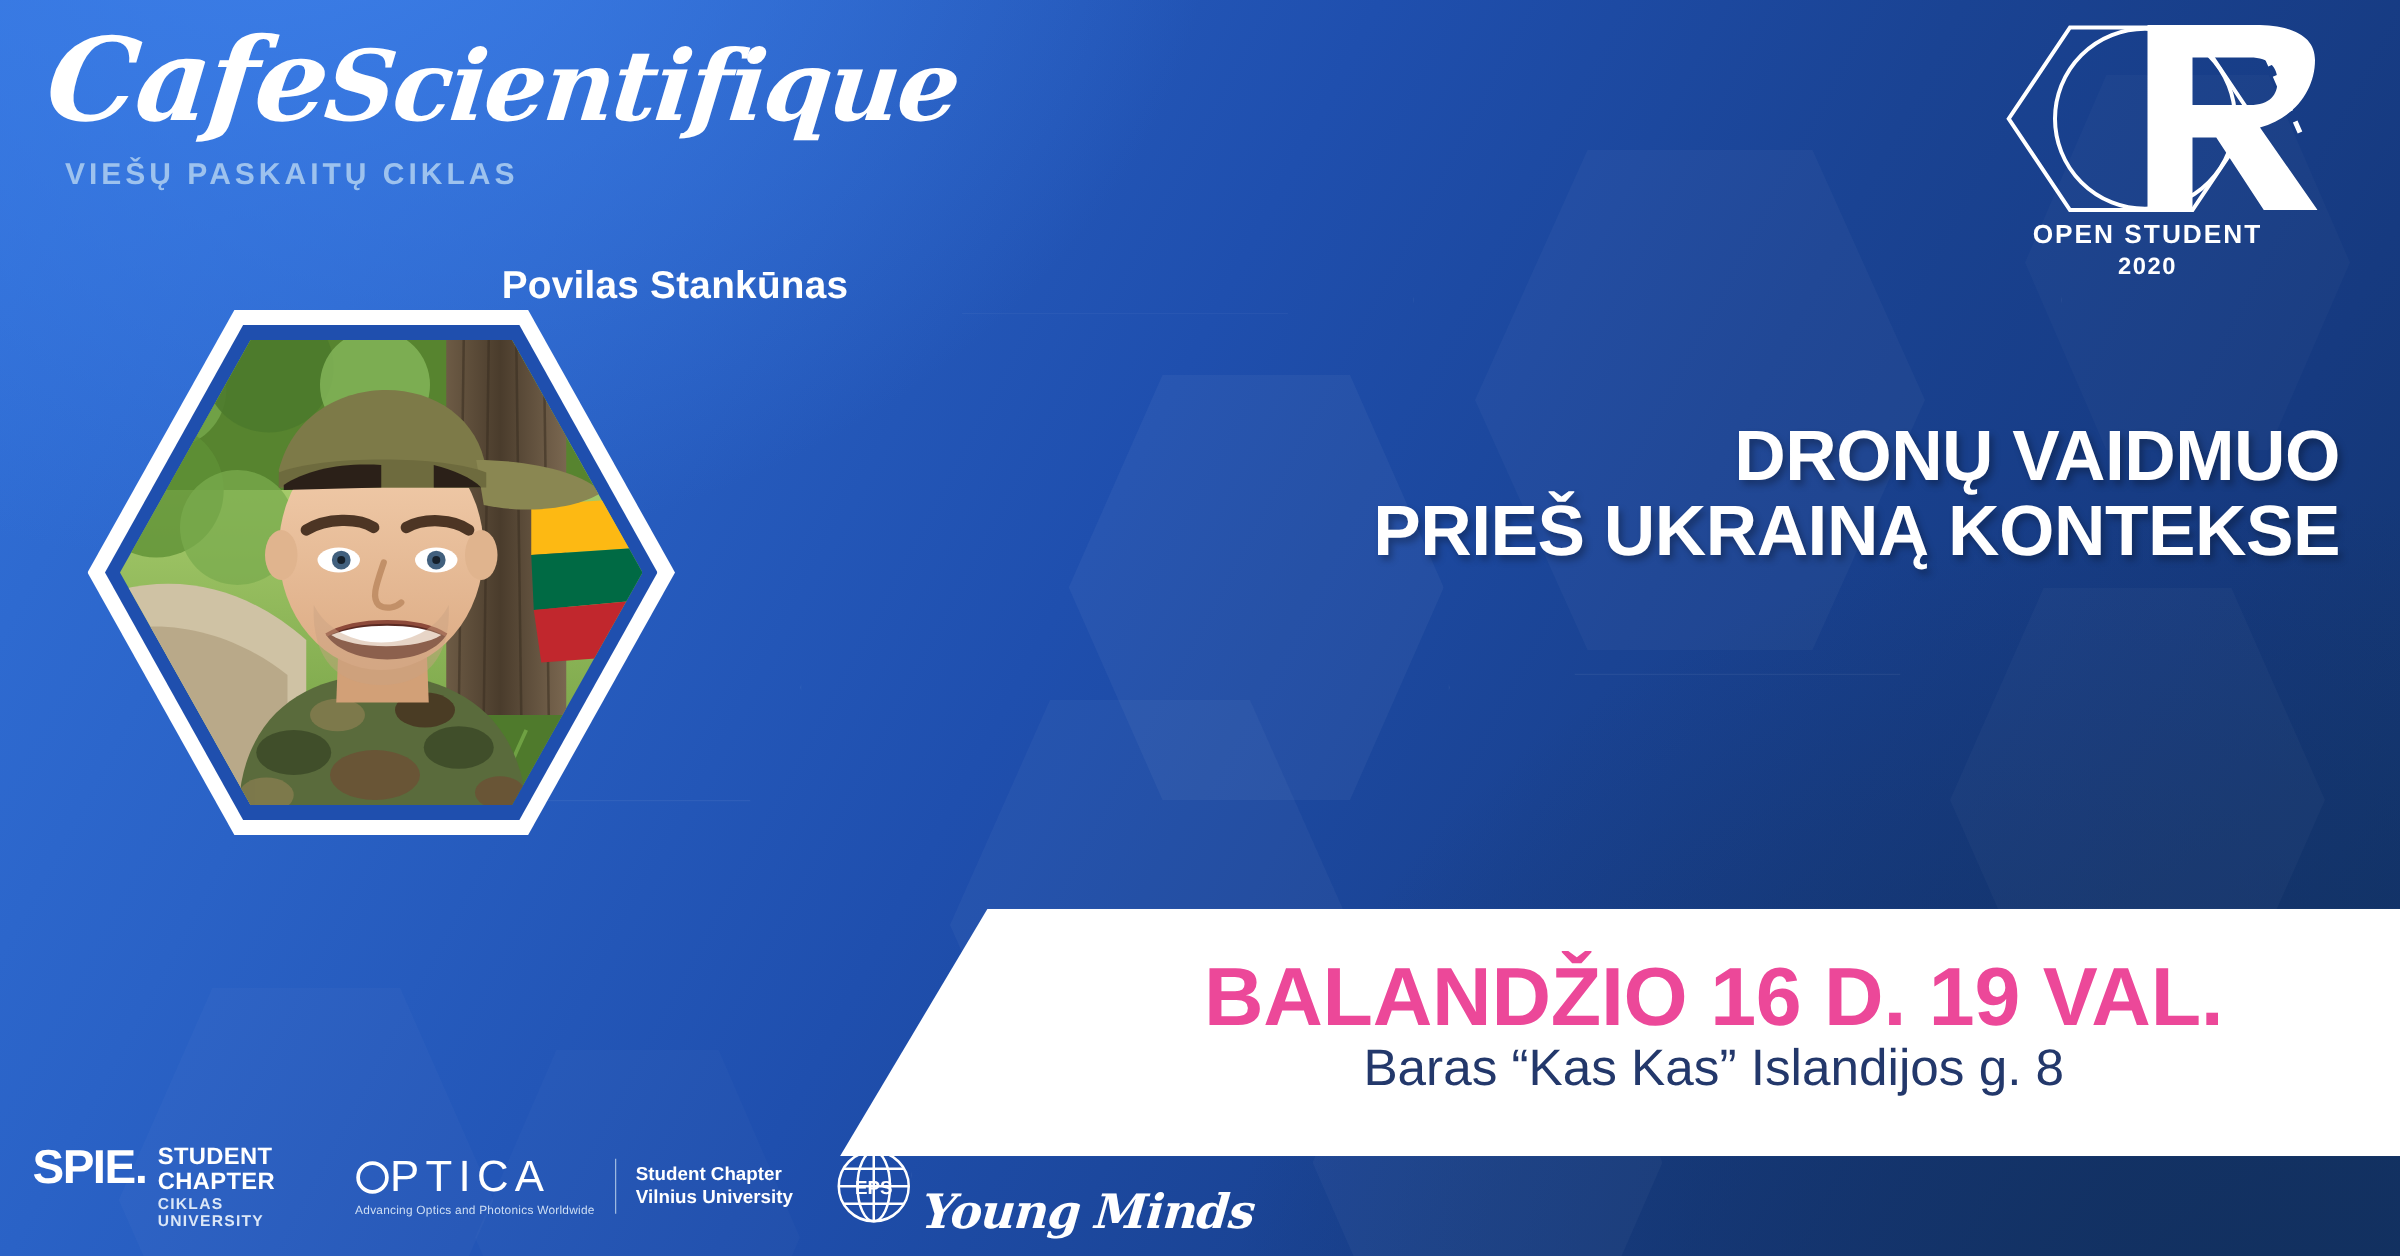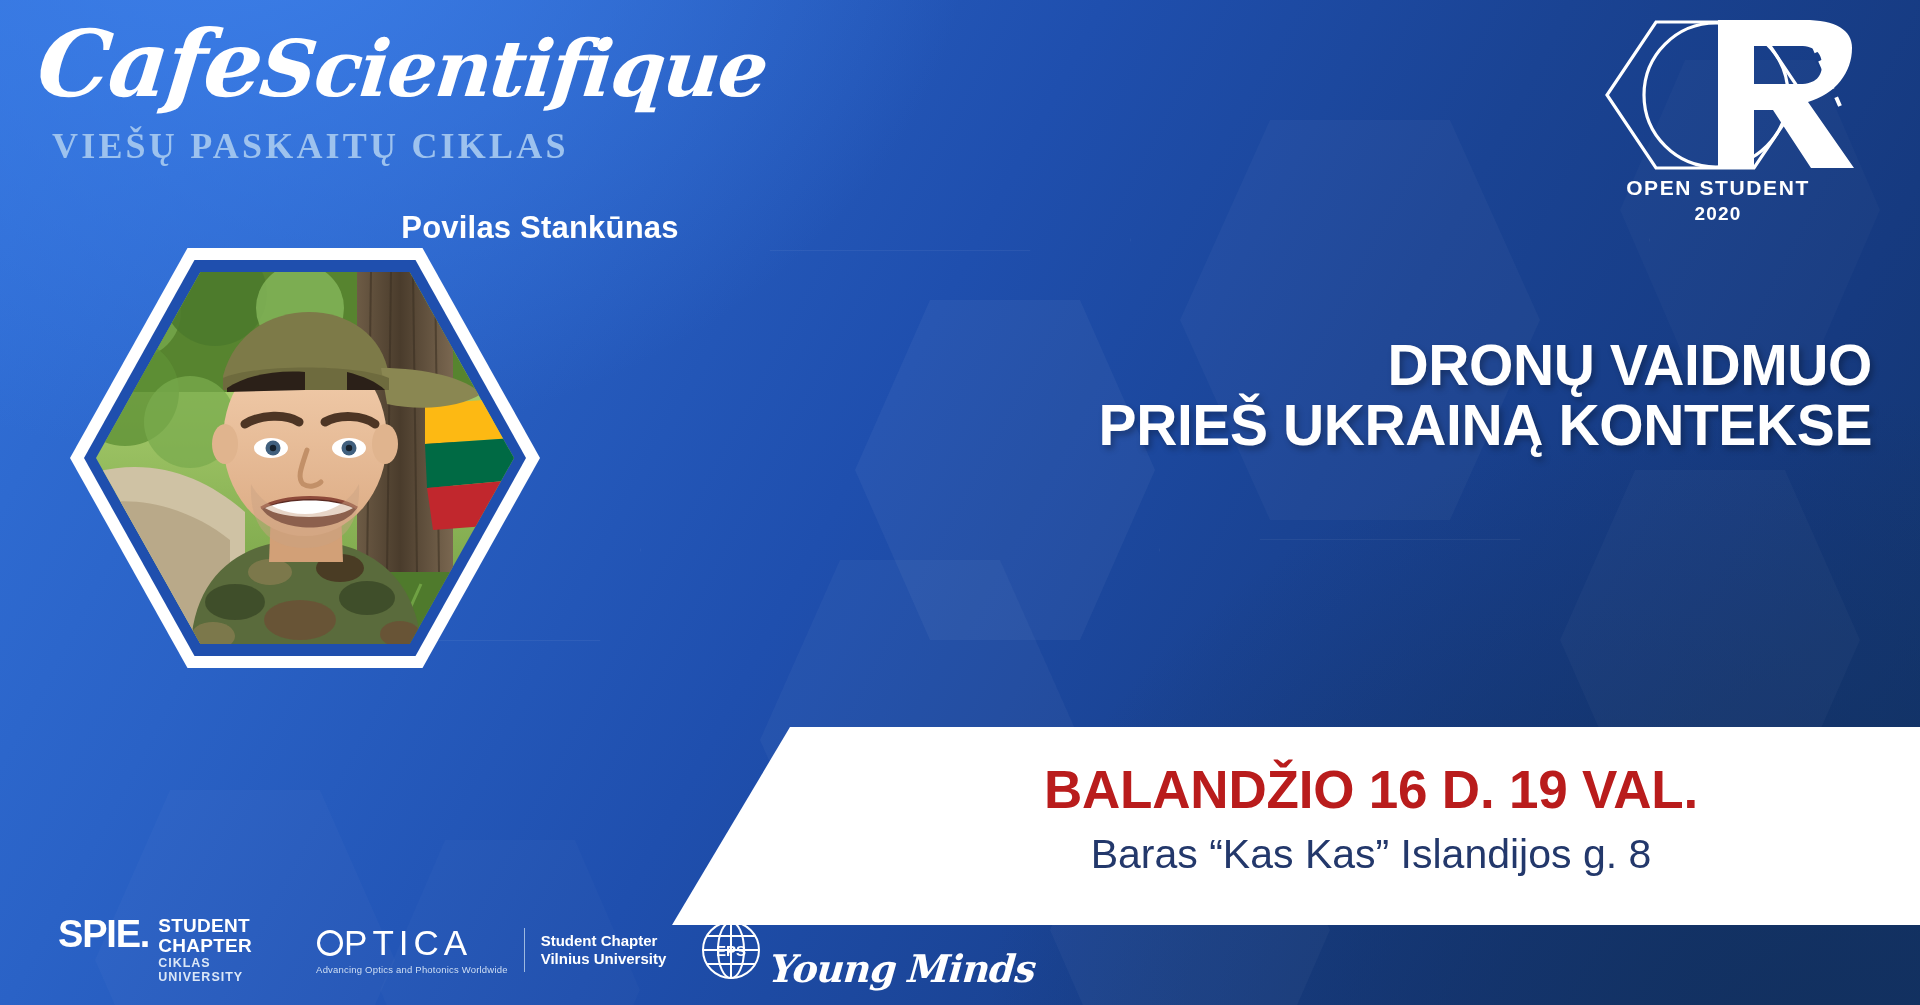--- a/index.html
+++ b/index.html
@@ -54,26 +54,25 @@
     line-height:84px;
     color:#ffffff;
     letter-spacing:-2px;
     white-space:nowrap;
     transform:skewX(-6deg);
   }
   #brand-script .big { font-size:92px; }
   #brand-sub {
     margin-top:14px;
     margin-left:14px;
-    font-size:36px;
+    font-size:24px;
     font-weight:700;
     letter-spacing:3.2px;
     color:#9dc2ee;
     white-space:nowrap;
-    font-family:Liberation Serif, serif;
   }
 
   
   #orlogo { position:absolute; right:52px; top:10px; width:300px; height:210px; }
   #orlogo svg { display:block; }
   #orlogo-title {
     text-align:center; color:#fff; font-weight:700;
     font-size:21px; letter-spacing:1.6px; margin-top:-4px;
   }
   #orlogo-year {
@@ -123,35 +122,35 @@
 
   
   #banner {
     position:absolute; left:672px; top:727px; width:1248px; height:198px;
     background:#ffffff;
     clip-path:polygon(118px 0%, 100% 0%, 100% 100%, 0% 100%);
   }
   #banner-date {
     position:absolute; left:150px; right:0; top:32px;
     text-align:center;
-    color:#b91c1c; font-weight:700; font-size:53px;
+    color:#ec4899; font-weight:700; font-size:66px;
     letter-spacing:-0.2px;
   }
   #banner-venue {
     position:absolute; left:150px; right:0; top:104px;
     text-align:center;
     color:#23386b; font-weight:400; font-size:41px;
   }
 
   
   #sponsors {
     position:absolute; left:26px; bottom:14px;
     display:flex; align-items:center; gap:0px;
   }
-  .sp { display:flex; align-items:center;margin-left:32px; }
+  .sp { display:flex; align-items:center; }
 
   
   #spie { align-items:flex-start; gap:9px; }
   #spie-mark { color:#fff; font-weight:700; font-size:38px; letter-spacing:-1.2px; line-height:38px; }
   #spie-txt { margin-top:1px; }
   #spie-l1, #spie-l2 { color:#fff; font-weight:700; font-size:19px; line-height:20px; letter-spacing:0.3px; }
   #spie-l3, #spie-l4 { color:#dbe7f7; font-weight:700; font-size:12.5px; line-height:14px; letter-spacing:1px; }
 
   
   #optica { margin-left:64px; flex-direction:column; align-items:flex-start; }

